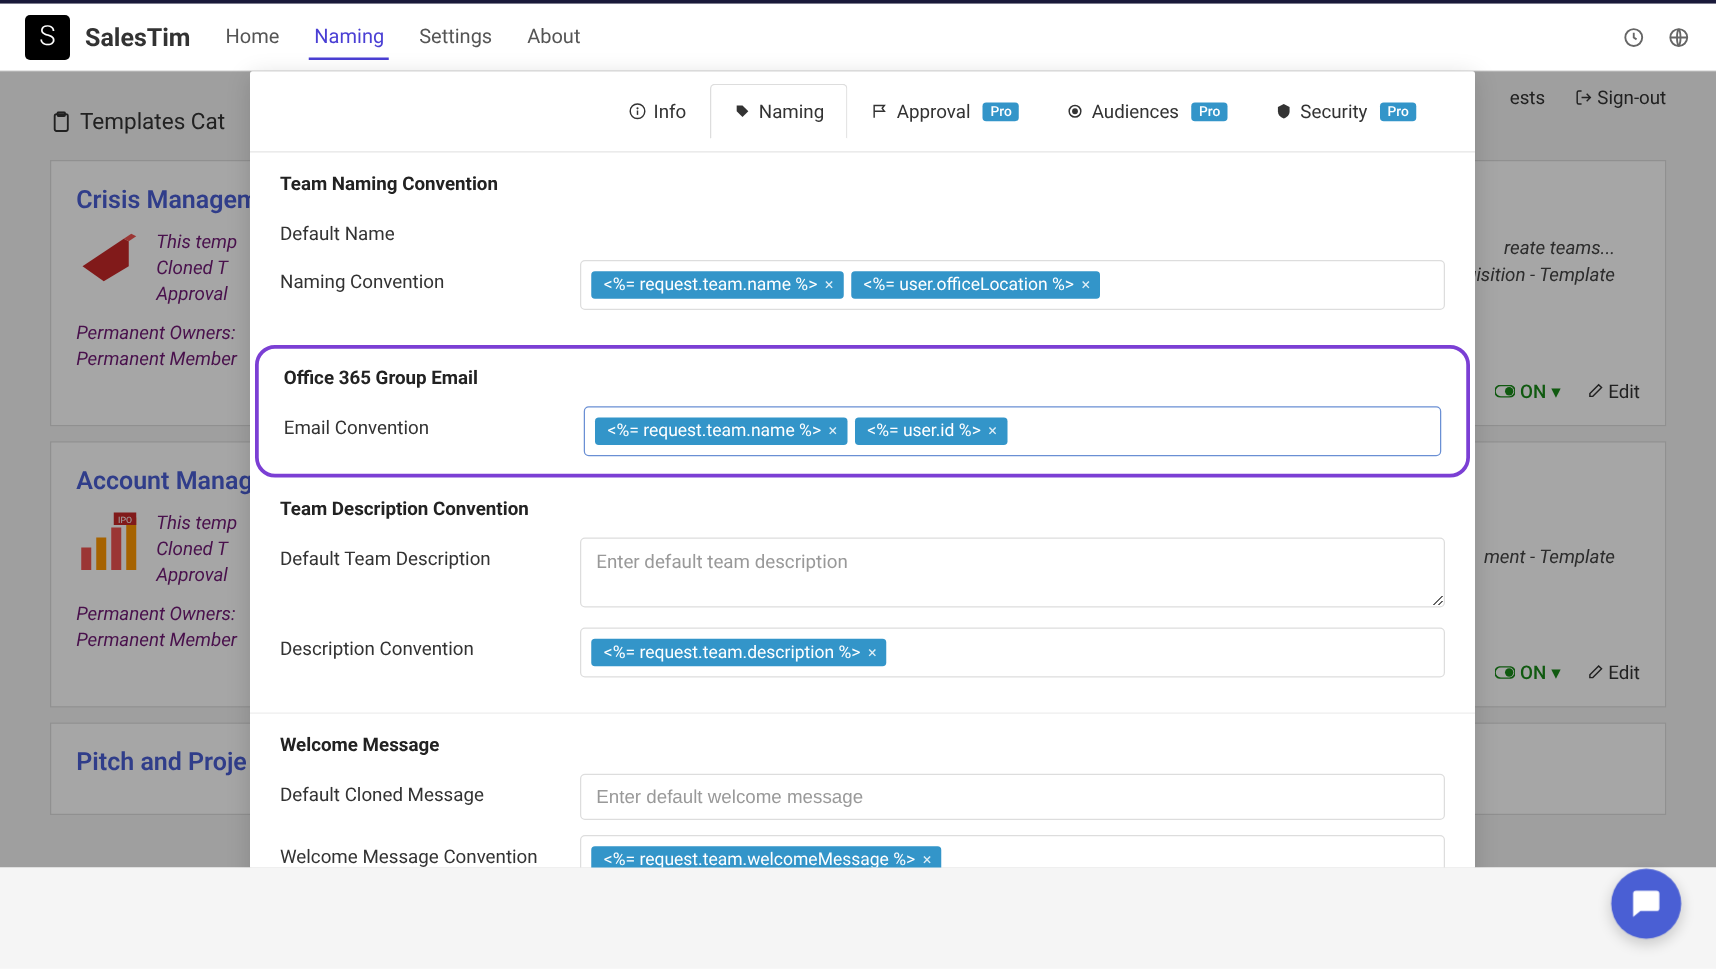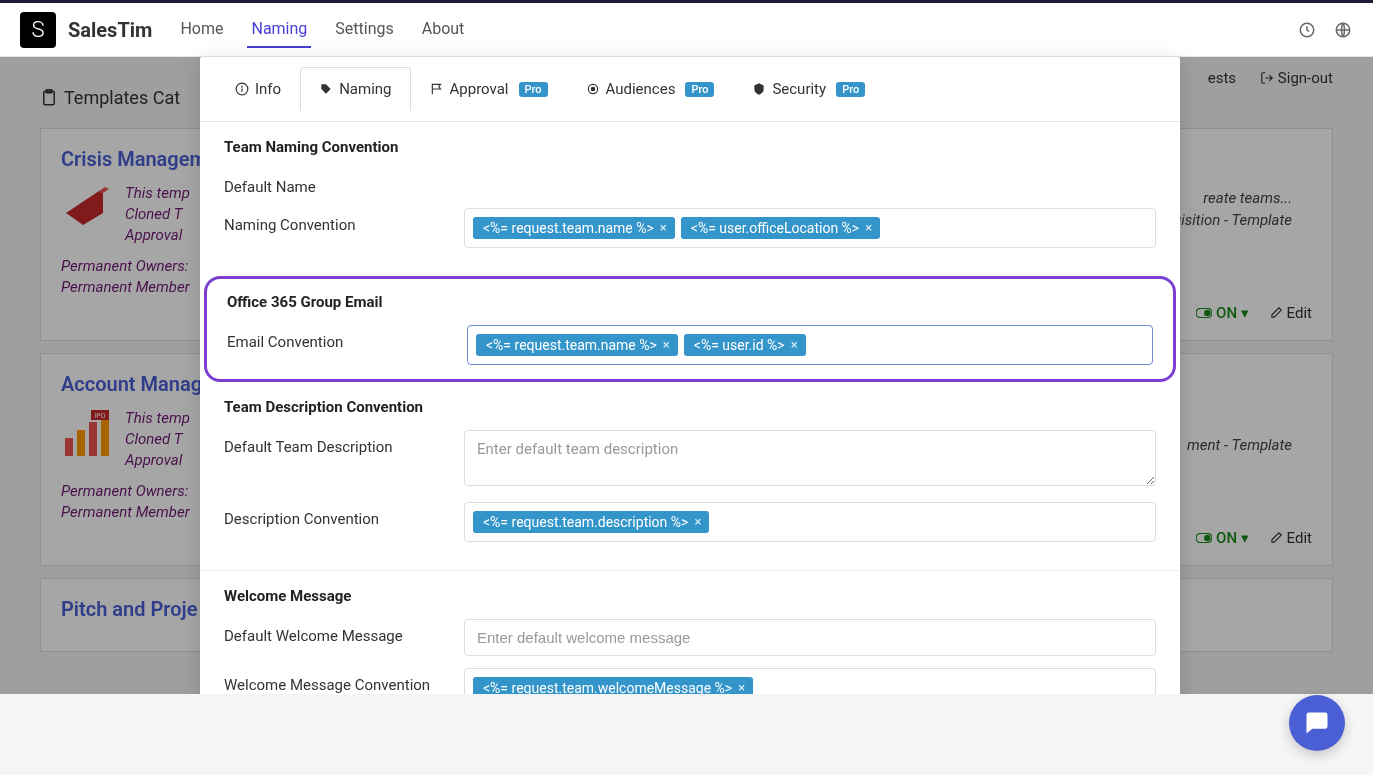--- a/index.html
+++ b/index.html
@@ -24,38 +24,38 @@
 .behind-sec { display: flex; gap: 12px; margin-bottom: 10px; }
 .behind-icon { width: 52px; height: 52px; flex-shrink: 0; }
 .behind-text { font-style: italic; color: #701a75; font-size: 15px; line-height: 1.4; }
 .behind-right { display: flex; justify-content: flex-end; align-items: center; gap: 20px; margin-top: 6px; }
 .toggle-on { color: #1a8a1a; font-weight: 500; font-size: 15px; display: flex; align-items: center; gap: 4px; }
 .edit-link { color: #333; font-size: 15px; display: flex; align-items: center; gap: 4px; }
 .right-frag { position: absolute; right: 40px; font-style: italic; color: #444; font-size: 15px; }
 .top-right-links { position: absolute; right: 40px; top: 12px; display: flex; gap: 24px; font-size: 15px; }
 
 .modal { position: absolute; top: 0px; left: 200px; width: 980px; background: #fff; z-index: 10; border-radius: 2px; box-shadow: 0 4px 20px rgba(0,0,0,0.15); }
-.modal-tabs { display: flex; padding: 10px 16px; gap: 0; }
+.modal-tabs { display: flex; padding: 10px 28px; gap: 0; justify-content: flex-end; }
 .mtab { display: flex; align-items: center; gap: 6px; padding: 12px 18px; font-size: 15px; cursor: pointer; border: 1px solid transparent; border-radius: 4px 4px 0 0; }
 .mtab.active { border-color: #ddd; border-bottom-color: #fff; background: #fff; }
 .pro-badge { background: #3395c9; color: #fff; font-size: 11px; padding: 1px 6px; border-radius: 3px; margin-left: 4px; font-weight: 500; }
 .mtab-icon { display: inline-flex; width: 14px; height: 14px; }
 
 .modal-body { border-top: 1px solid #e5e5e5; padding: 0; max-height: 660px; overflow-y: auto; }
 .section { padding: 16px 24px; }
 .section + .section { border-top: 1px solid #eee; }
 .section-title { font-weight: 700; font-size: 15px; margin-bottom: 14px; color: #222; }
 .form-row { display: flex; align-items: flex-start; margin-bottom: 12px; }
 .form-label { width: 240px; flex-shrink: 0; font-size: 15px; color: #333; padding-top: 8px; }
 .form-input-wrap { flex: 1; }
 .text-input { width: 100%; border: 1px solid #ddd; border-radius: 4px; padding: 9px 12px; font-size: 15px; color: #333; }
 .text-input::placeholder { color: #999; }
 .textarea { min-height: 50px; resize: vertical; font-family: inherit; }
 .tag-input { border: 1px solid #ddd; border-radius: 4px; padding: 6px 8px; display: flex; flex-wrap: wrap; gap: 6px; min-height: 40px; align-items: center; }
-.tag { background: #3395c9; color: #fff; padding: 3px 8px 3px 10px; border-radius: 3px; font-size: 14px; display: flex; gap: 6px; }
+.tag { background: #3395c9; color: #fff; padding: 3px 8px 3px 10px; border-radius: 3px; font-size: 14px; display: flex; align-items: center; gap: 6px; }
 .tag-x { cursor: pointer; opacity: 0.85; font-size: 13px; }
 
 .highlight-section { border: 3px solid #7b3fd4; border-radius: 16px; margin: 0 4px; padding: 14px 20px; }
 .highlight-section .tag-input { border-color: #6a8fd4; }
 
 .modal-footer { display: flex; justify-content: flex-end; gap: 12px; padding: 12px 20px; border-top: 1px solid #eee; }
 .modal-footer .fbtn { display: flex; align-items: center; gap: 6px; font-size: 15px; }
 
 .chat-bubble { position: fixed; bottom: 24px; right: 28px; width: 56px; height: 56px; border-radius: 50%; background: #4a5fd4; display: flex; align-items: center; justify-content: center; z-index: 100; cursor: pointer; box-shadow: 0 4px 12px rgba(0,0,0,0.2); }
 .chat-bubble svg { color: #fff; }
@@ -300,21 +300,21 @@
                   <span class="tag-x">×</span>
                 </span>
             </div>
           </div>
         </div>
       </div>
 
       <div class="section">
         <div class="section-title">Welcome Message</div>
         <div class="form-row">
-          <div class="form-label">Default Welcome Message</div>
+          <div class="form-label">Default Cloned Message</div>
           <div class="form-input-wrap">
             <input class="text-input" placeholder="Enter default welcome message" style="">
           </div>
         </div>
         <div class="form-row">
           <div class="form-label">Welcome Message Convention</div>
           <div class="form-input-wrap">
             <div class="tag-input">
               <span class="tag">
                   <span>&lt;%= request.team.welcomeMessage %&gt;</span>

